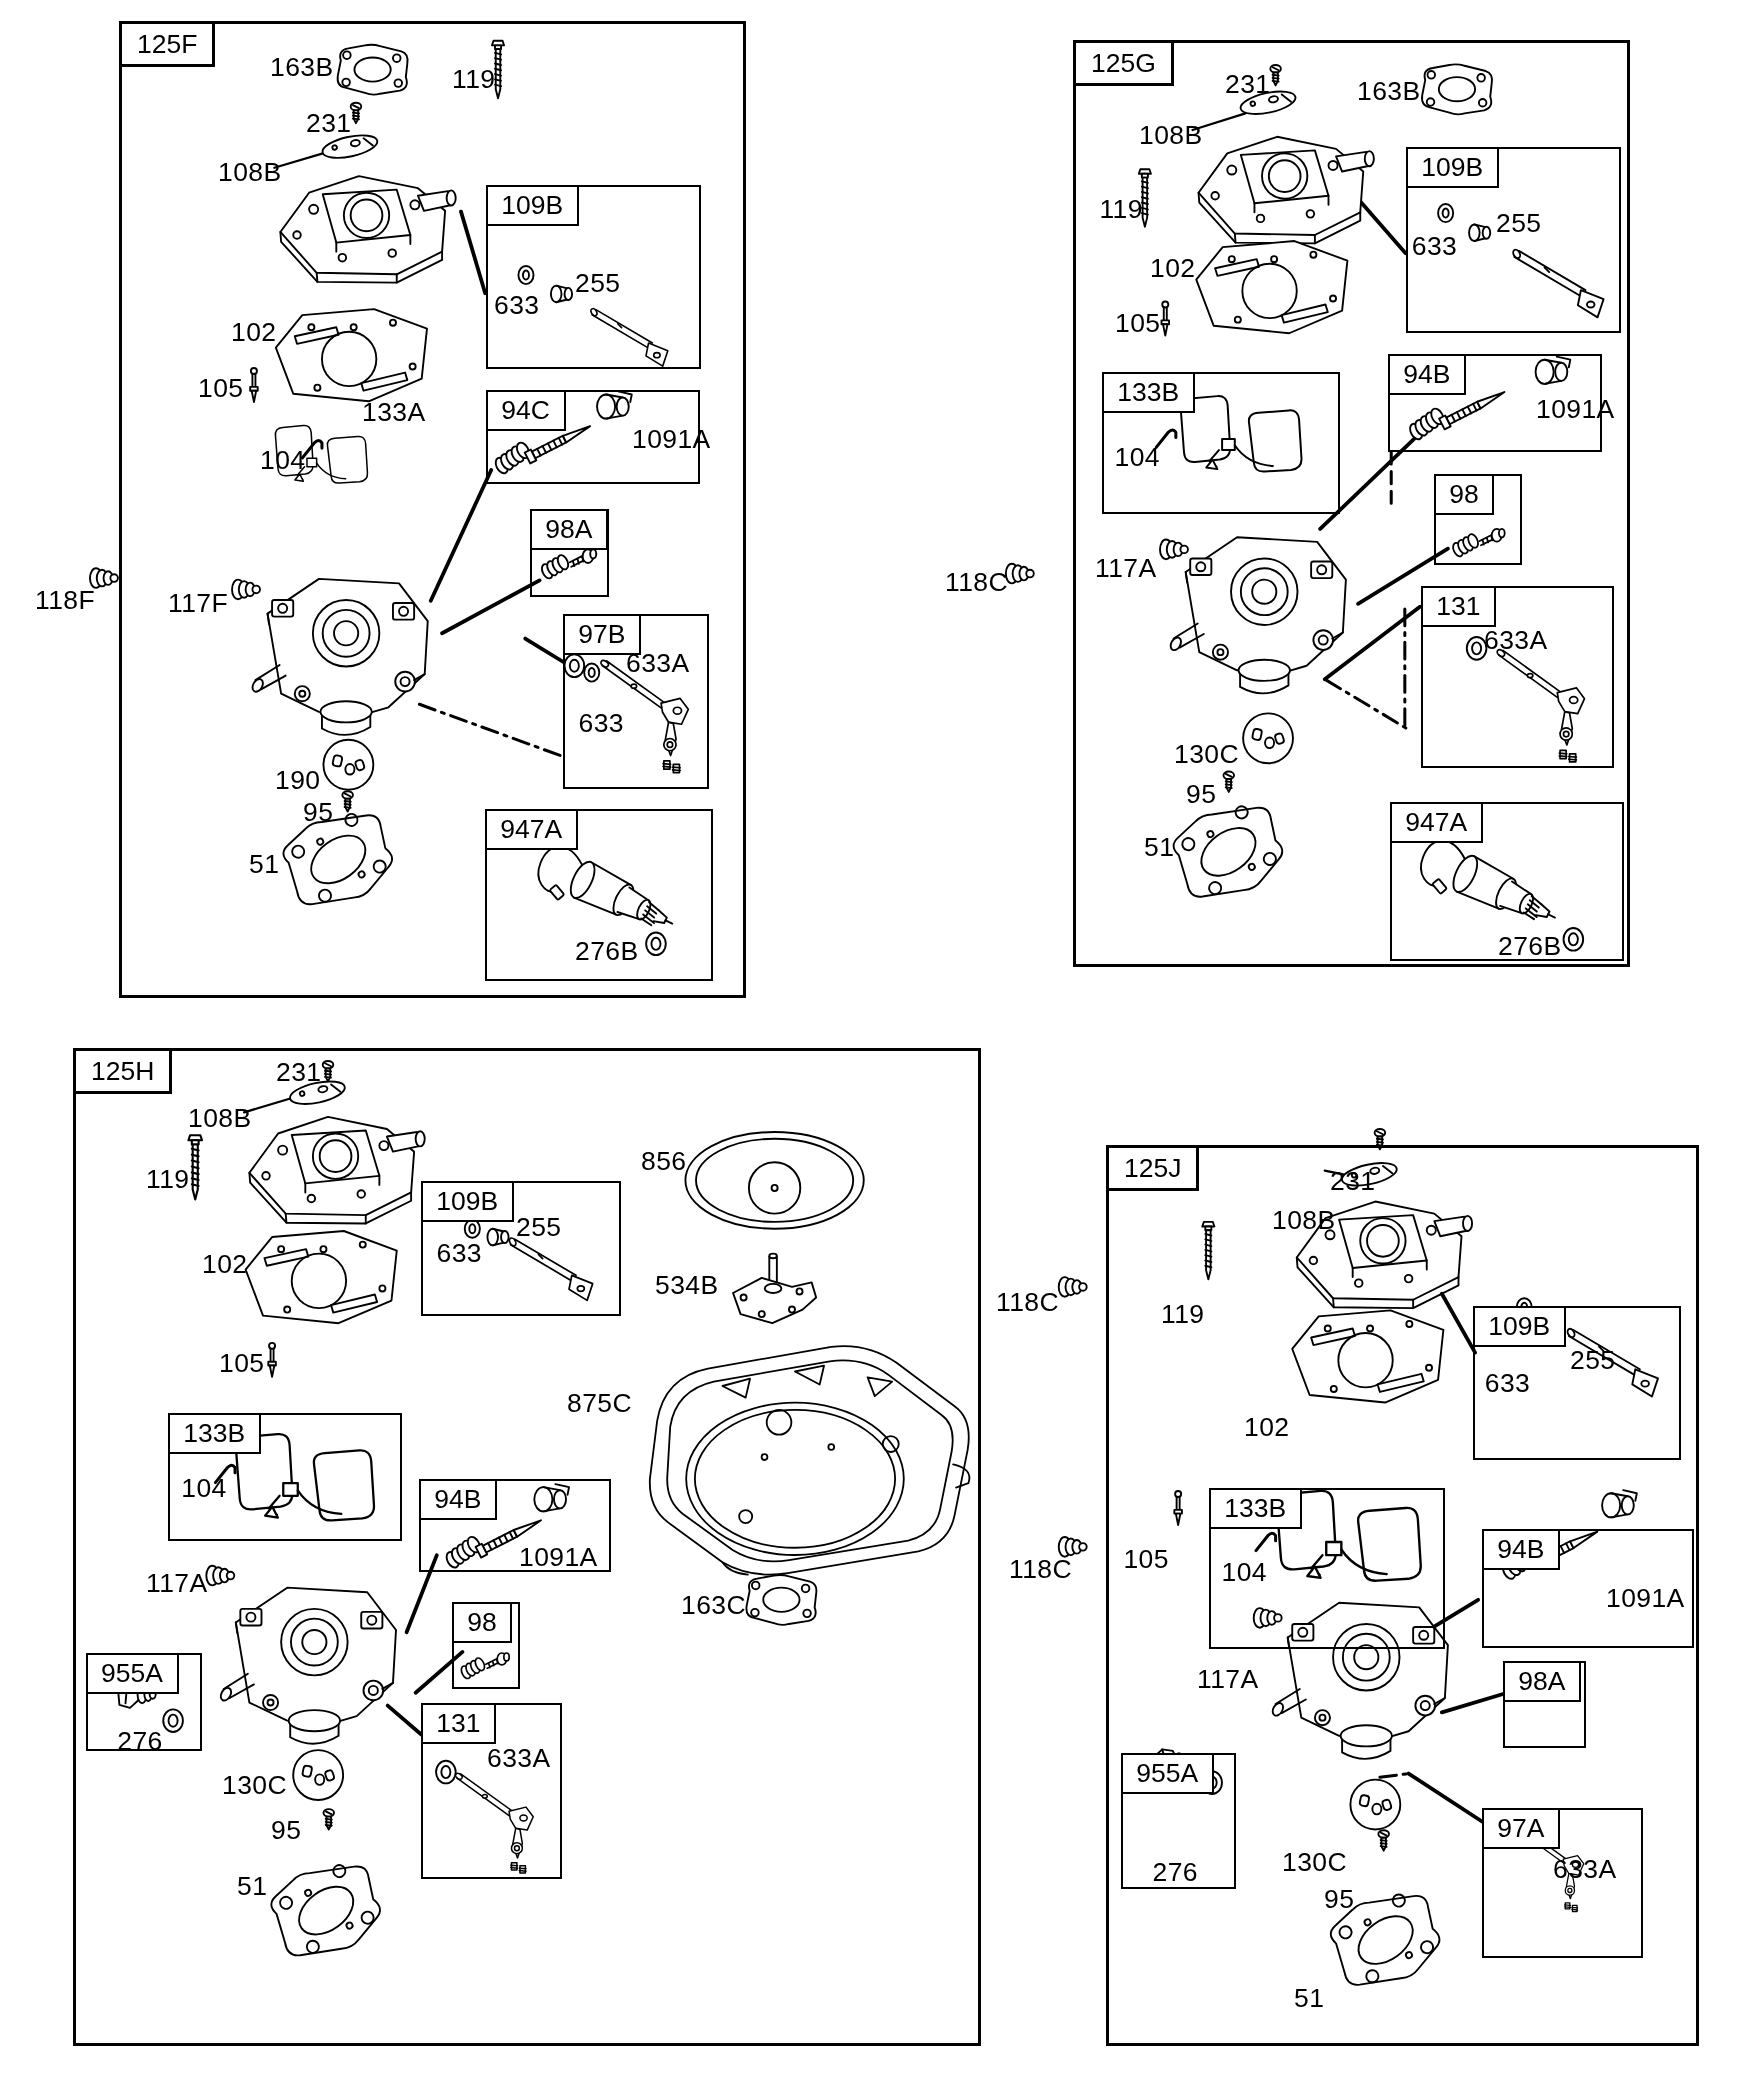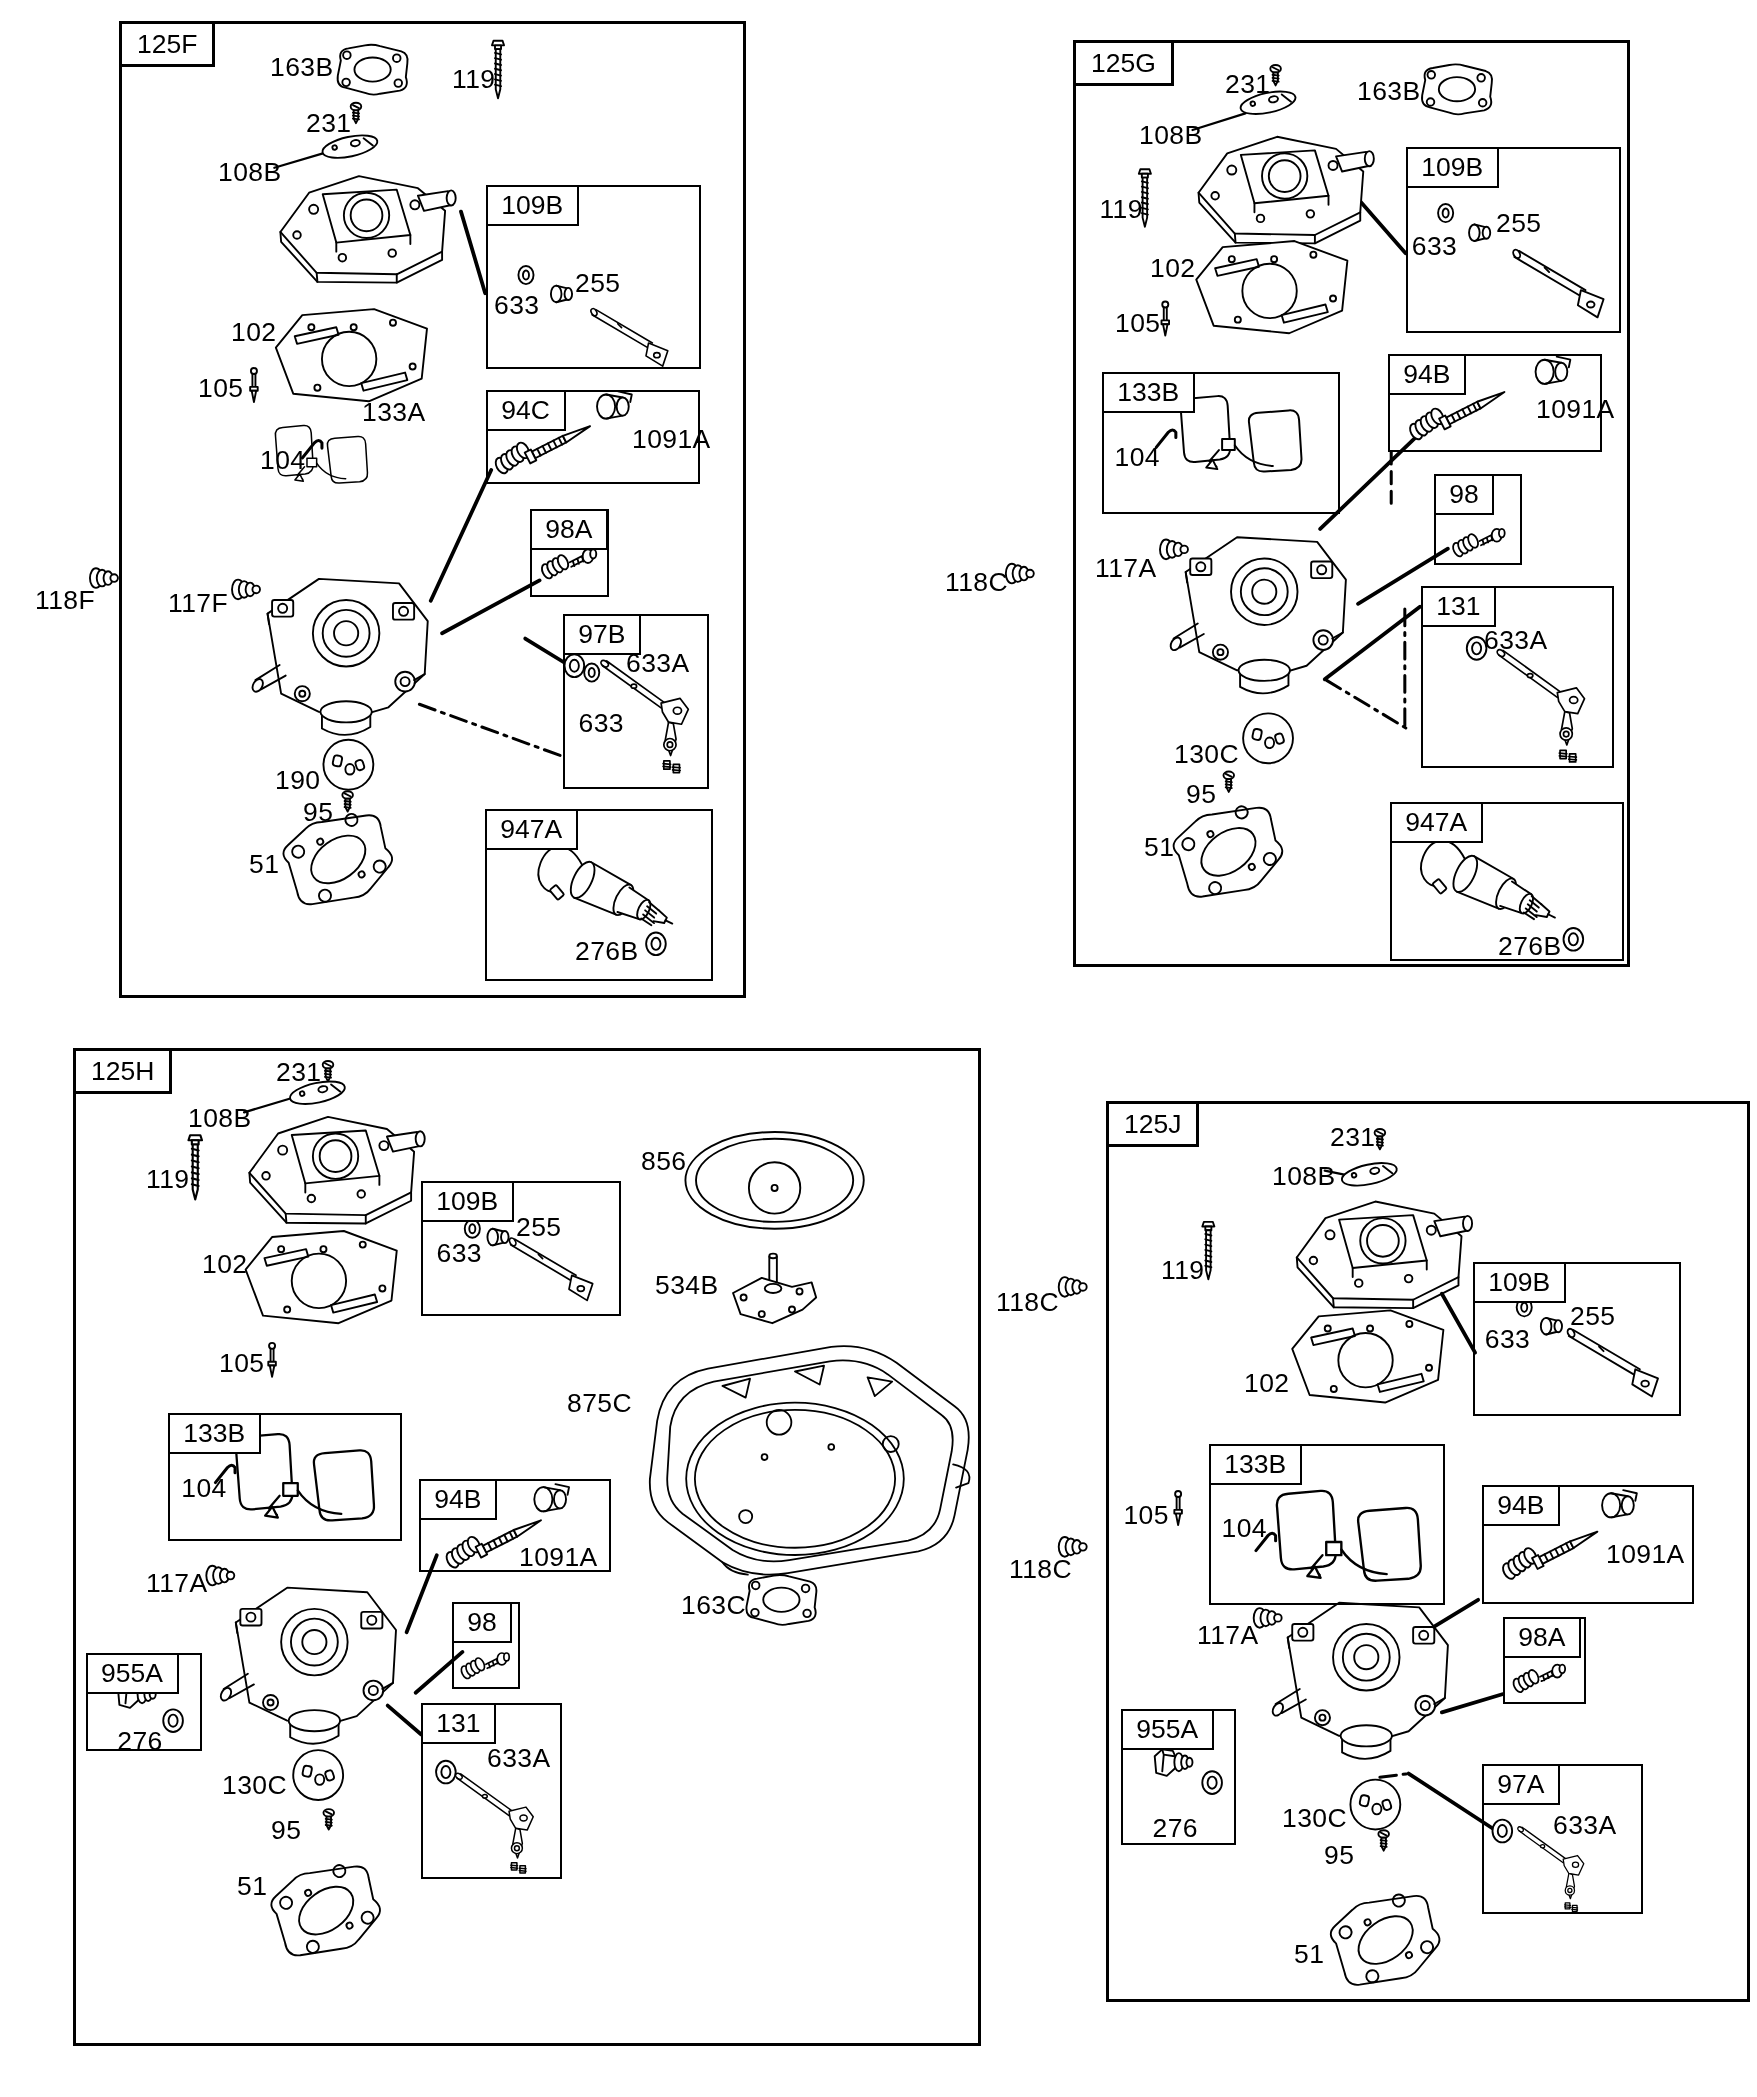--- a/index.html
+++ b/index.html
@@ -509,21 +509,21 @@
   <div class="box" style="left:9.8px;top:602px;width:116px;height:98px;">
     <div class="tbox"><span>955A</span></div>
     <div class="lbl" style="left:29.5px;top:73px;">276</div>
   </div>
   <div class="box" style="left:345px;top:652px;width:141px;height:176px;">
     <div class="tbox"><span>131</span></div>
     <div class="lbl" style="left:64px;top:40px;">633A</div>
   </div>
 </div>
 
-<div class="panel" style="left:1106px;top:1101px;width:644px;height:901px;">
+<div class="panel" style="left:1106px;top:1145px;width:593px;height:901px;">
   <div class="idbox"><span>125J</span></div>
   <div class="lbl" style="left:221px;top:20.4px;">231</div>
   <div class="lbl" style="left:163px;top:59px;">108B</div>
   <div class="lbl" style="left:52px;top:153px;">119</div>
   <div class="lbl" style="left:135px;top:266px;">102</div>
   <div class="lbl" style="left:14.4px;top:398px;">105</div>
   <div class="lbl" style="left:88px;top:518px;">117A</div>
   <div class="lbl" style="left:173px;top:701px;">130C</div>
   <div class="lbl" style="left:215px;top:738px;">95</div>
   <div class="lbl" style="left:185px;top:837px;">51</div>

